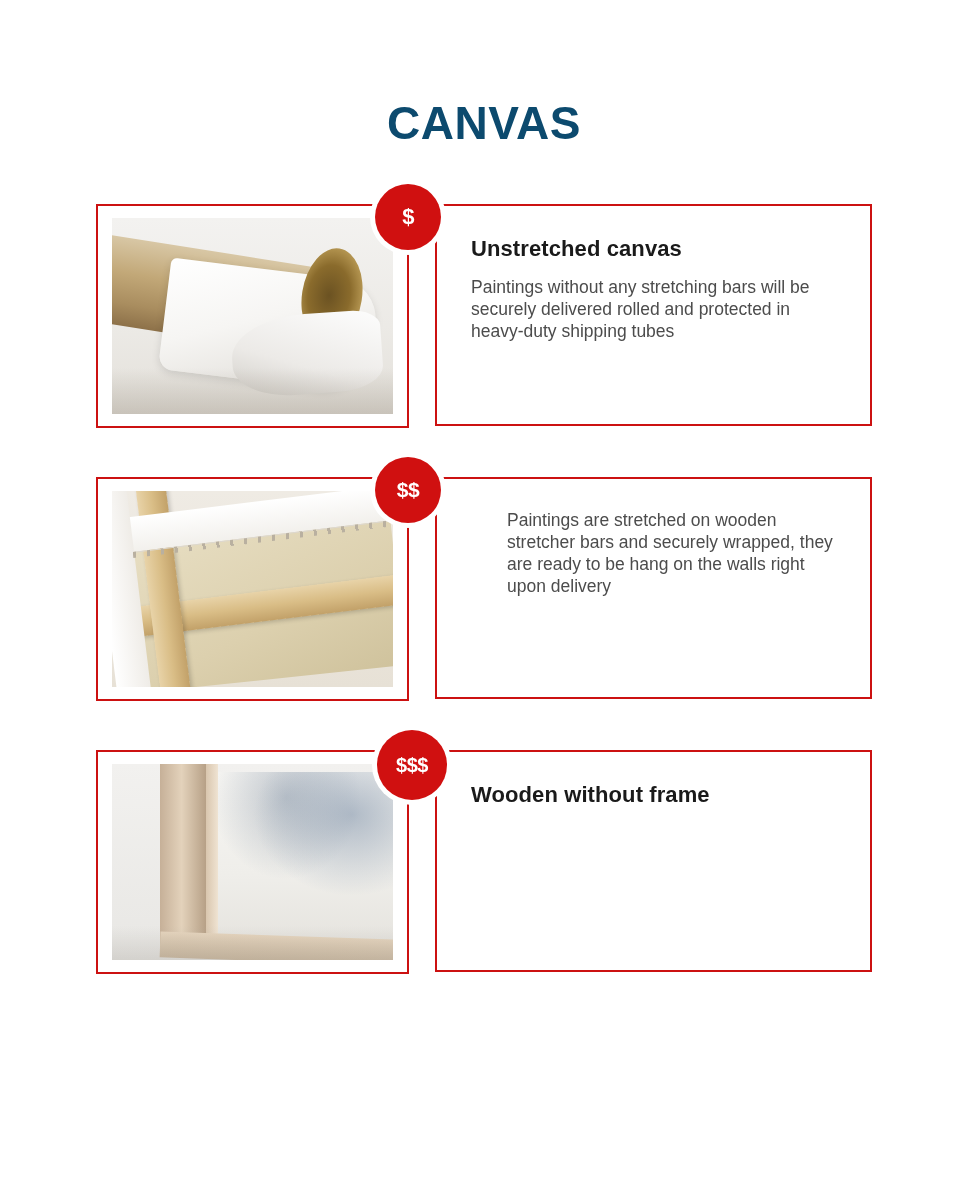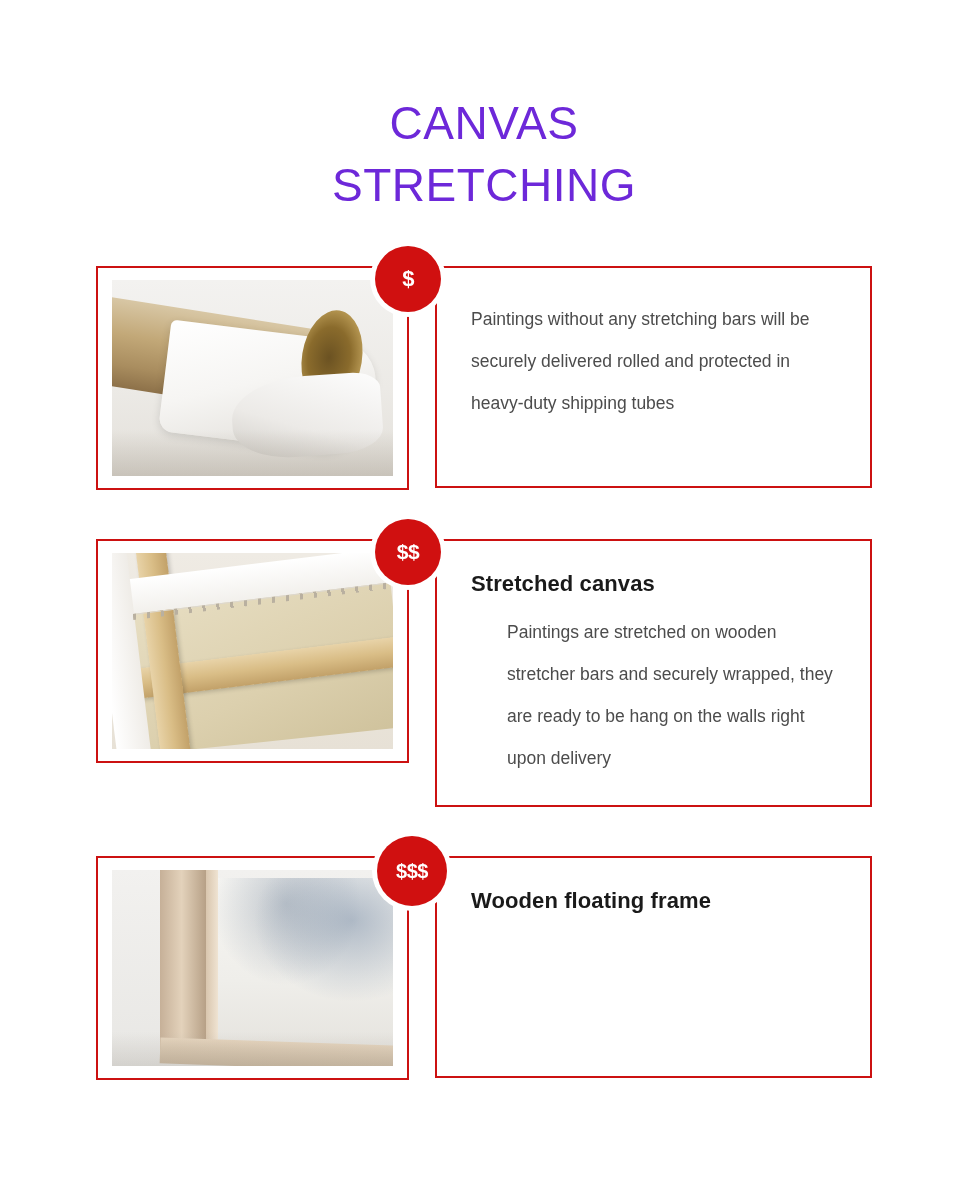--- a/index.html
+++ b/index.html
@@ -22,22 +22,22 @@
     height: 1182px;
     background: #ffffff;
   }
 
   
   .title-block {
     text-align: center;
     padding-top: 92px;
   }
   .title-line {
-    color: #6d28d9;
-    font-weight: normal;
+    color: #0c4a6e;
+    font-weight: bold;
     font-size: 46px;
     letter-spacing: 0.5px;
     line-height: 62px;
     text-transform: uppercase;
     text-align: center;
   }
 
   
   .rows {
     margin-top: 50px;
@@ -269,83 +269,82 @@
   }
   .card-title {
     font-size: 22px;
     font-weight: bold;
     color: #1a1a1a;
     margin: 0 0 14px 0;
     letter-spacing: 0.1px;
   }
   .card-body {
     font-size: 17.5px;
-    line-height: 42px;
+    line-height: 22px;
     color: #4c4c4c;
     margin: 0;
     max-width: 390px;
   }
   .row2 .card-body { max-width: 380px; margin-left: 36px; }
 </style>
 </head>
 <body>
 
 <div class="page">
 
   <div class="title-block">
     <div class="title-line">CANVAS</div>
-    <div class="title-line">STRETCHING</div>
   </div>
 
   <div class="rows">
 
     <div class="row row1">
       <div class="photo-card">
         <div class="photo ph1">
           <div class="tube"></div>
           <div class="sheet"></div>
           <div class="tube-mouth"></div>
           <div class="sheet2"></div>
           <div class="shadow"></div>
         </div>
         <div class="badge b1">$</div>
       </div>
       <div class="text-card">
+        <h3 class="card-title">Unstretched canvas</h3>
         <p class="card-body">Paintings without any stretching bars will be securely delivered rolled and protected in heavy-duty shipping tubes</p>
       </div>
     </div>
 
     <div class="row row2">
       <div class="photo-card">
         <div class="photo ph2">
           <div class="canvasback"></div>
           <div class="bar-h"></div>
           <div class="bar-v"></div>
           <div class="edge-top"></div>
           <div class="edge-left"></div>
           <div class="staples"></div>
         </div>
         <div class="badge b2">$$</div>
       </div>
       <div class="text-card">
-        <h3 class="card-title">Stretched canvas</h3>
         <p class="card-body">Paintings are stretched on wooden stretcher bars and securely wrapped, they are ready to be hang on the walls right upon delivery</p>
       </div>
     </div>
 
     <div class="row row3">
       <div class="photo-card">
         <div class="photo ph3">
           <div class="art"></div>
           <div class="frame-side"></div>
           <div class="inner-edge"></div>
           <div class="frame-bottom"></div>
           <div class="shadowline"></div>
         </div>
         <div class="badge b3">$$$</div>
       </div>
       <div class="text-card">
-        <h3 class="card-title">Wooden floating frame</h3>
+        <h3 class="card-title">Wooden without frame</h3>
       </div>
     </div>
 
   </div>
 </div>
 
 </body></html>

